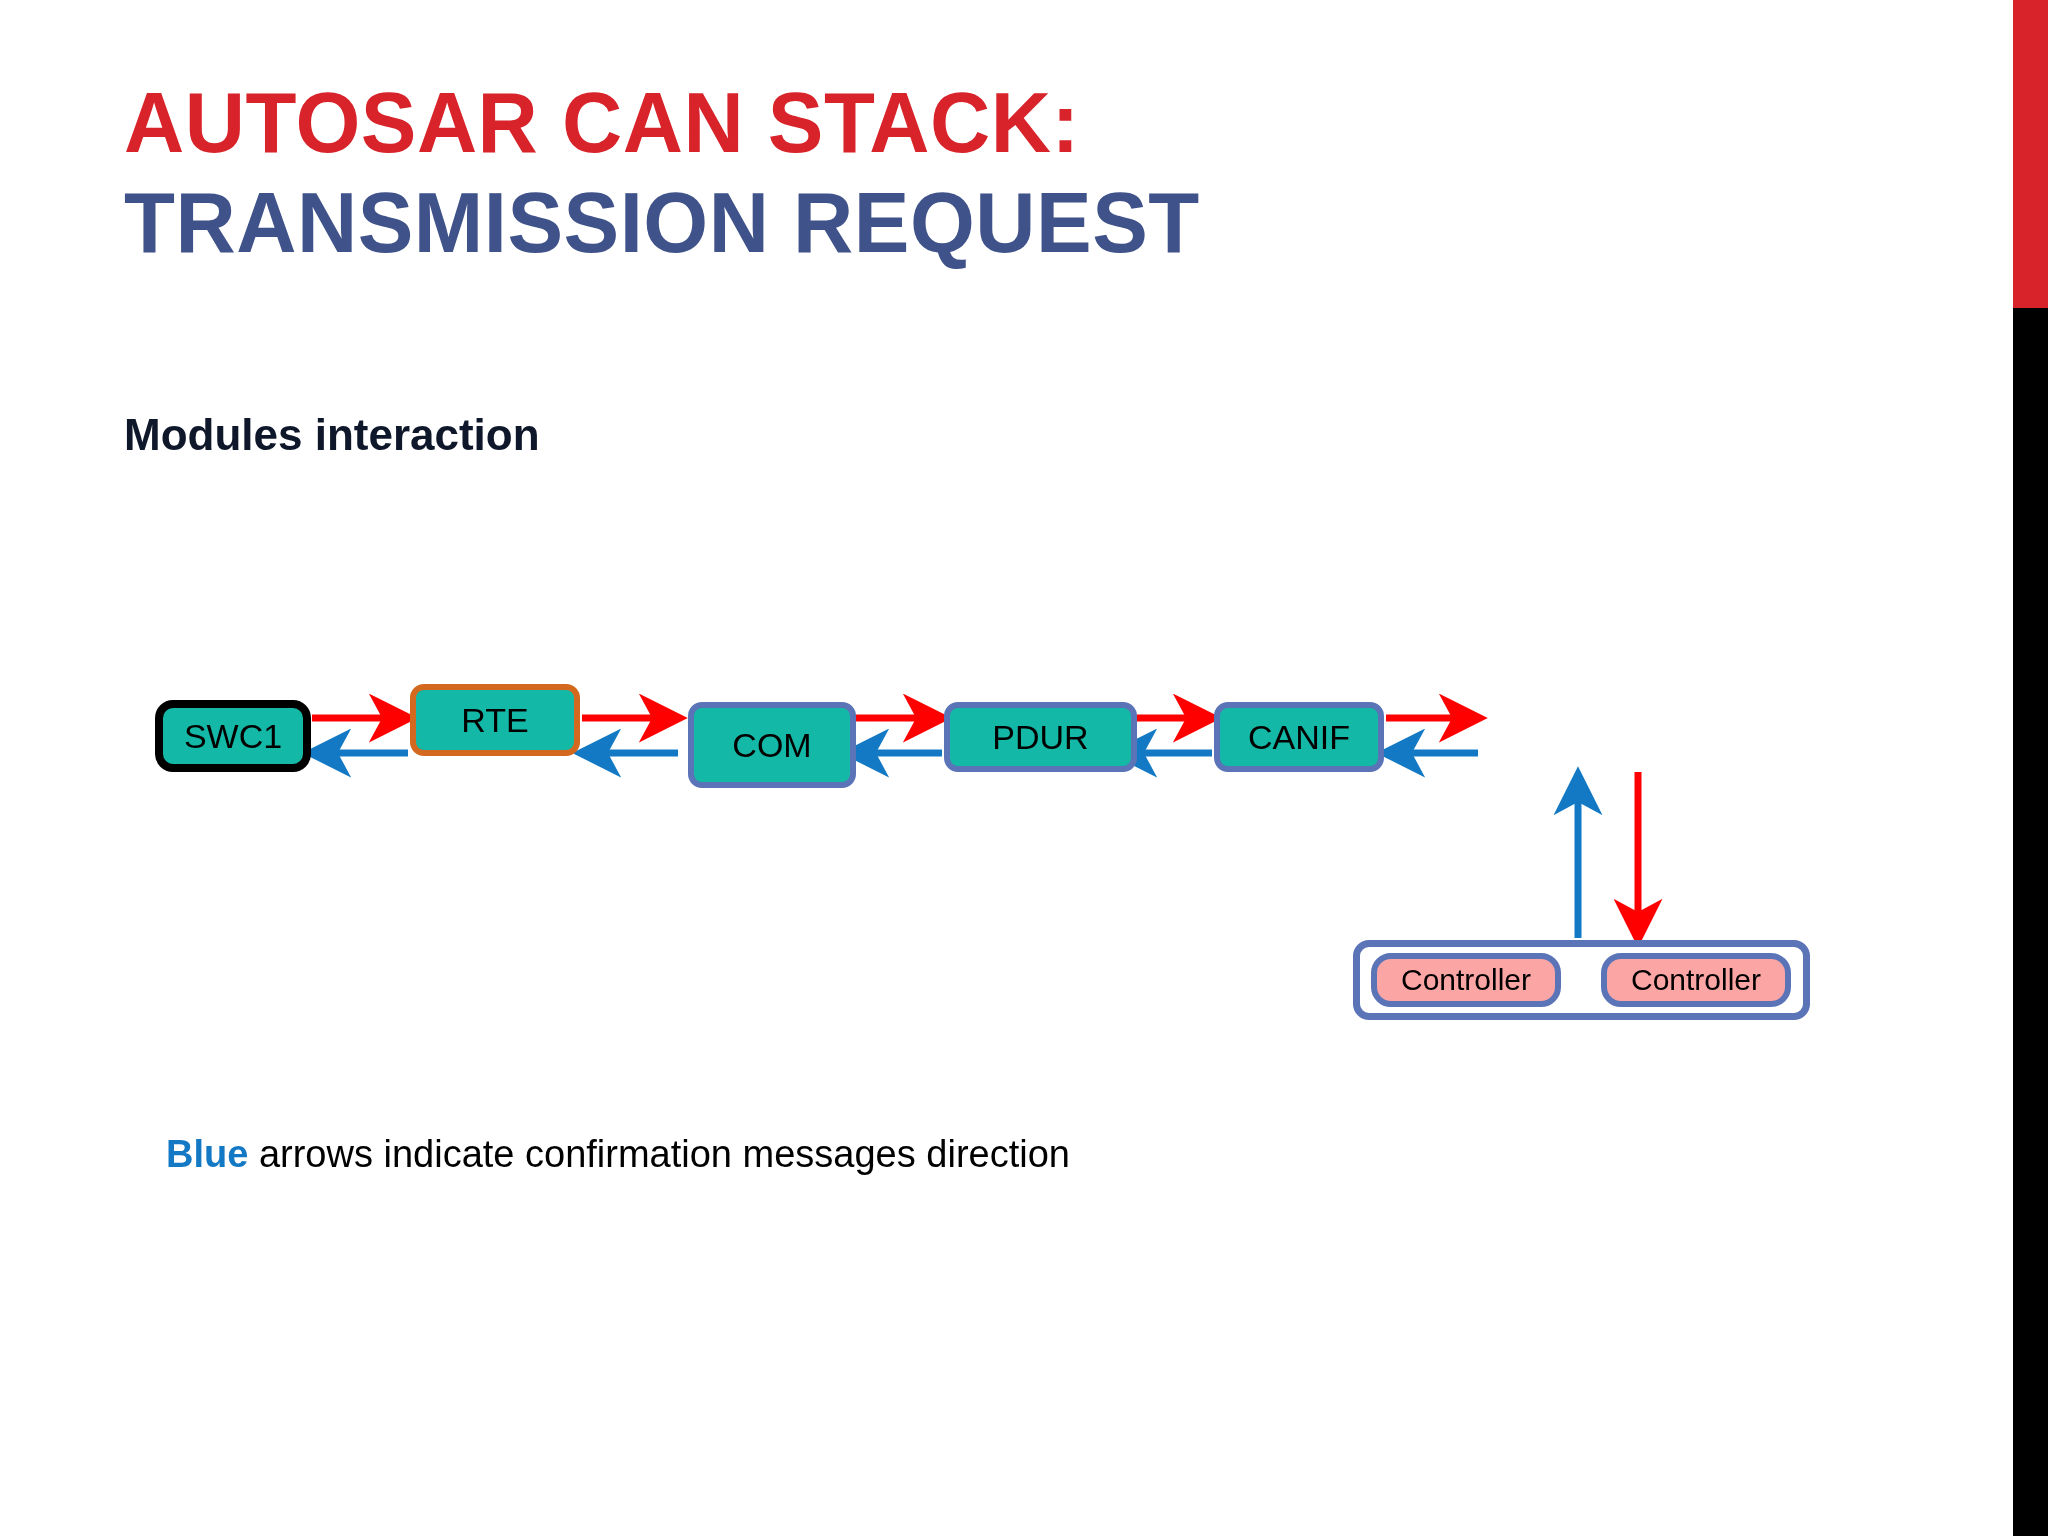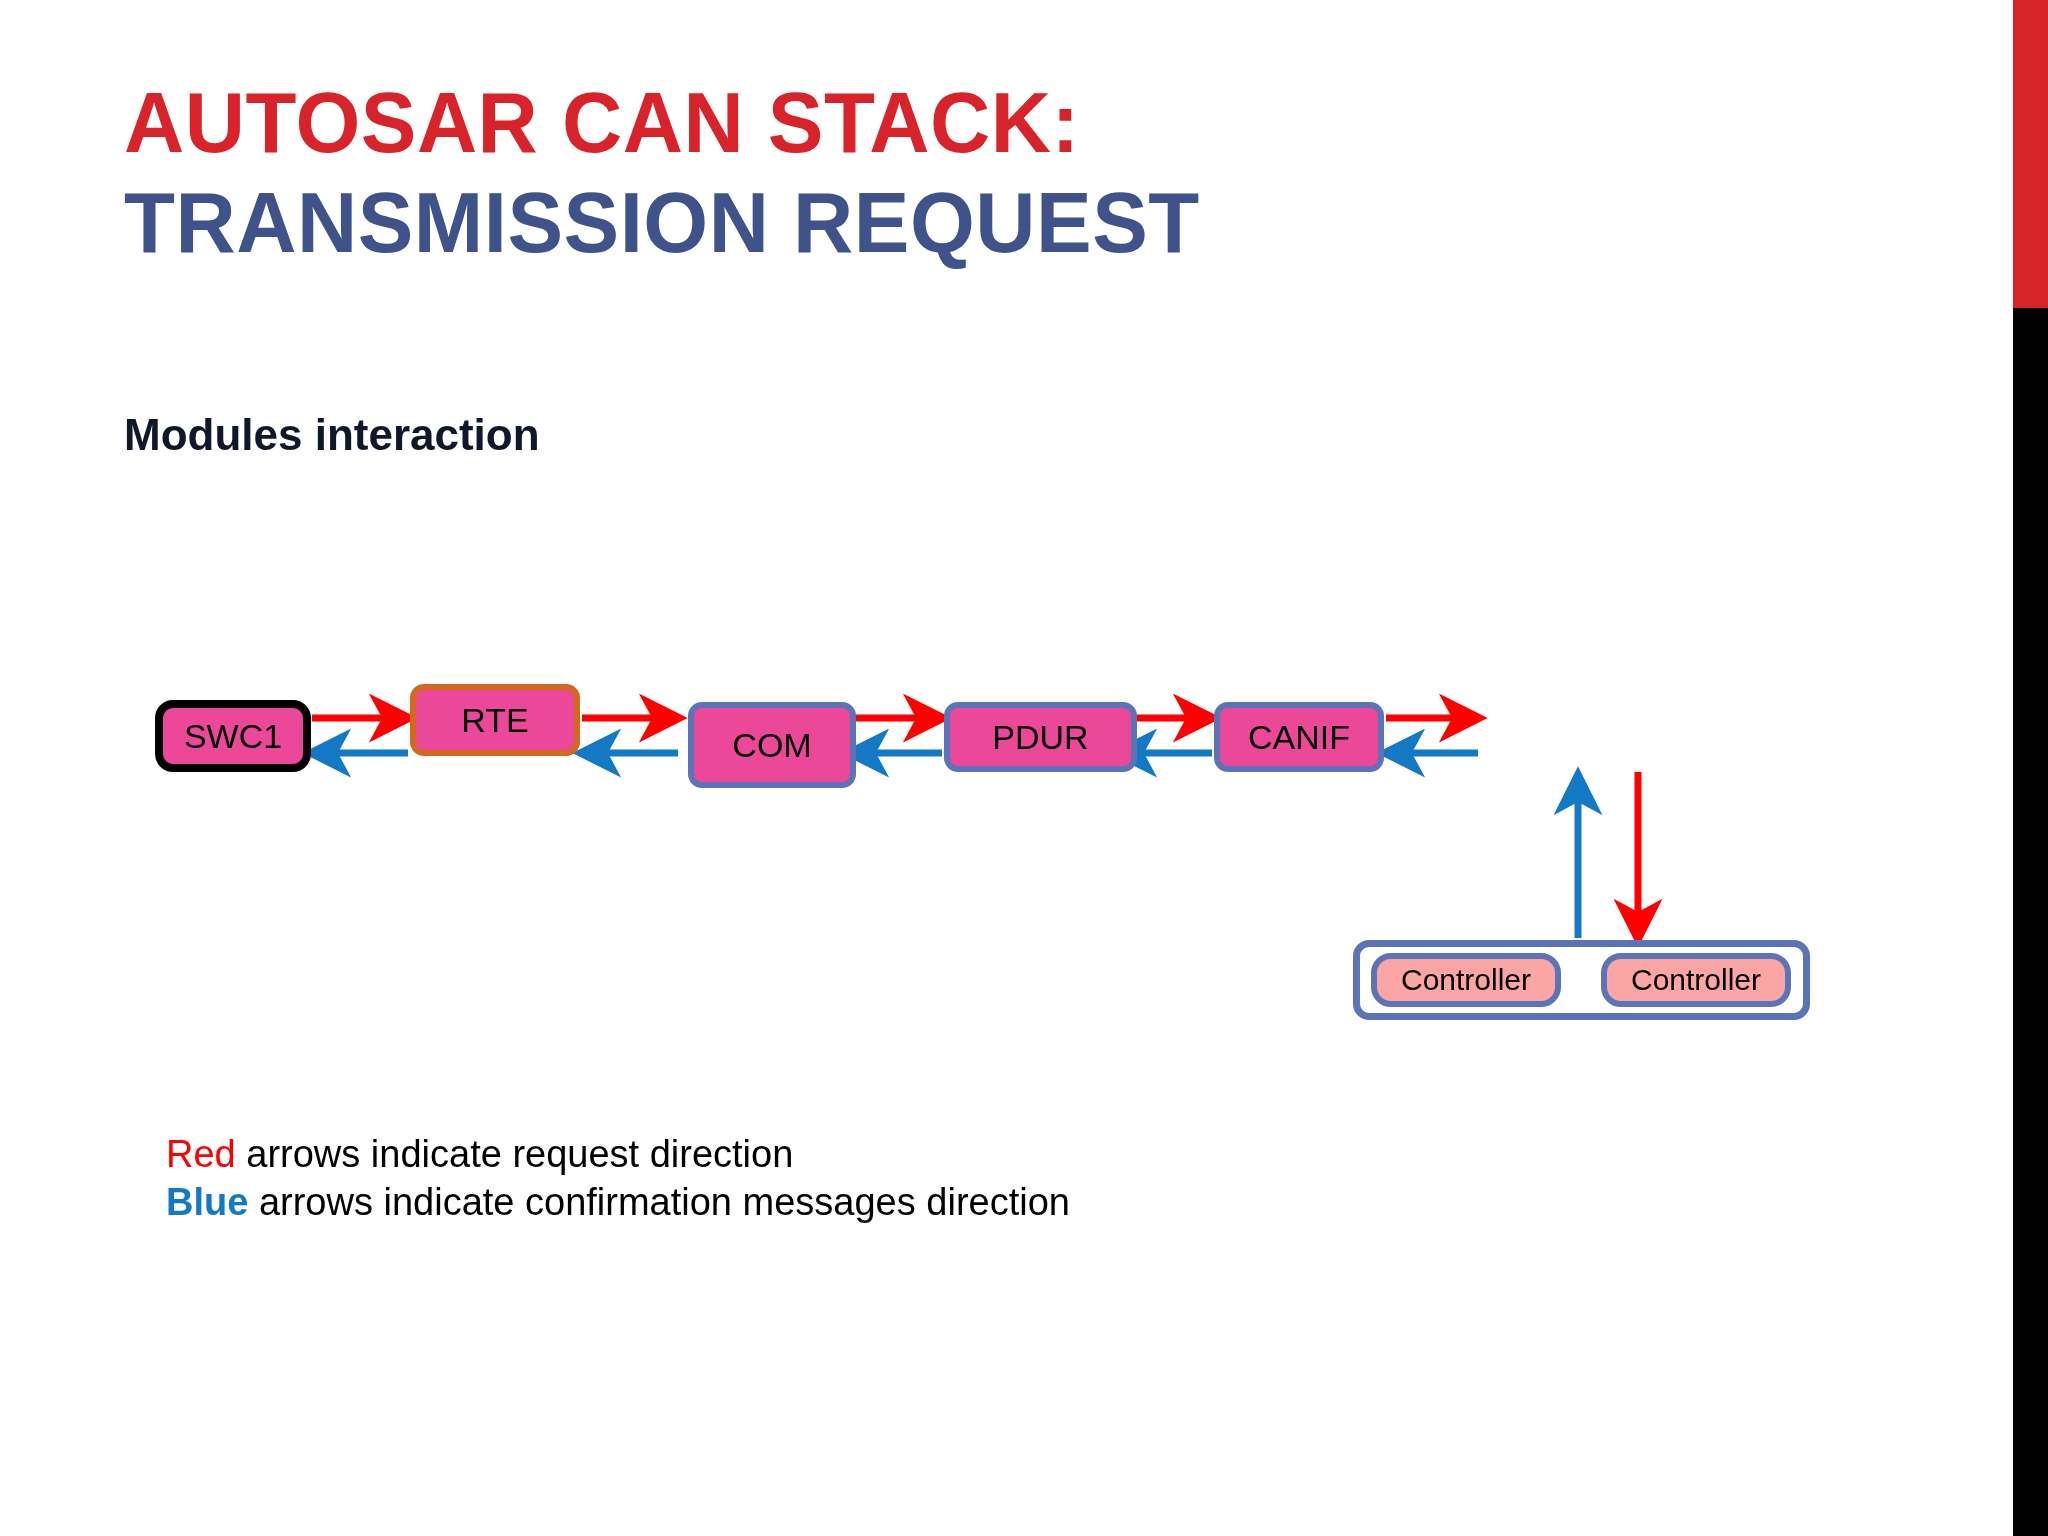--- a/index.html
+++ b/index.html
@@ -70,21 +70,21 @@
     top: 0;
     width: 2048px;
     height: 1536px;
     pointer-events: none;
   }
   #diagram-svg { position: absolute; left: 0; top: 0; }
 
   .node-box {
     position: absolute;
     box-sizing: border-box;
-    background: #ec4899;
+    background: #14b8a6;
     border-radius: 14px;
     display: flex;
     align-items: center;
     justify-content: center;
     font-size: 34px;
     color: #000000;
     pointer-events: auto;
   }
   .node-swc   { border: 8px solid #000000; border-radius: 18px; }
   .node-rte   { border: 6px solid #D2691E; }
@@ -199,18 +199,15 @@
   </div>
 
   <div class="ctrl-box" style="left:1601px; top:953px; width:190px; height:54px;">
     <span>Controller</span>
   </div>
 
 </div>
 
 <div id="legend">
   <span class="legend-line">
-    <span class="kw-red">Red</span><span> arrows indicate request direction</span>
-  </span>
-  <span class="legend-line">
     <span class="kw-blue">Blue</span><span> arrows indicate confirmation messages direction</span>
   </span>
 </div>
 
 </body></html>

